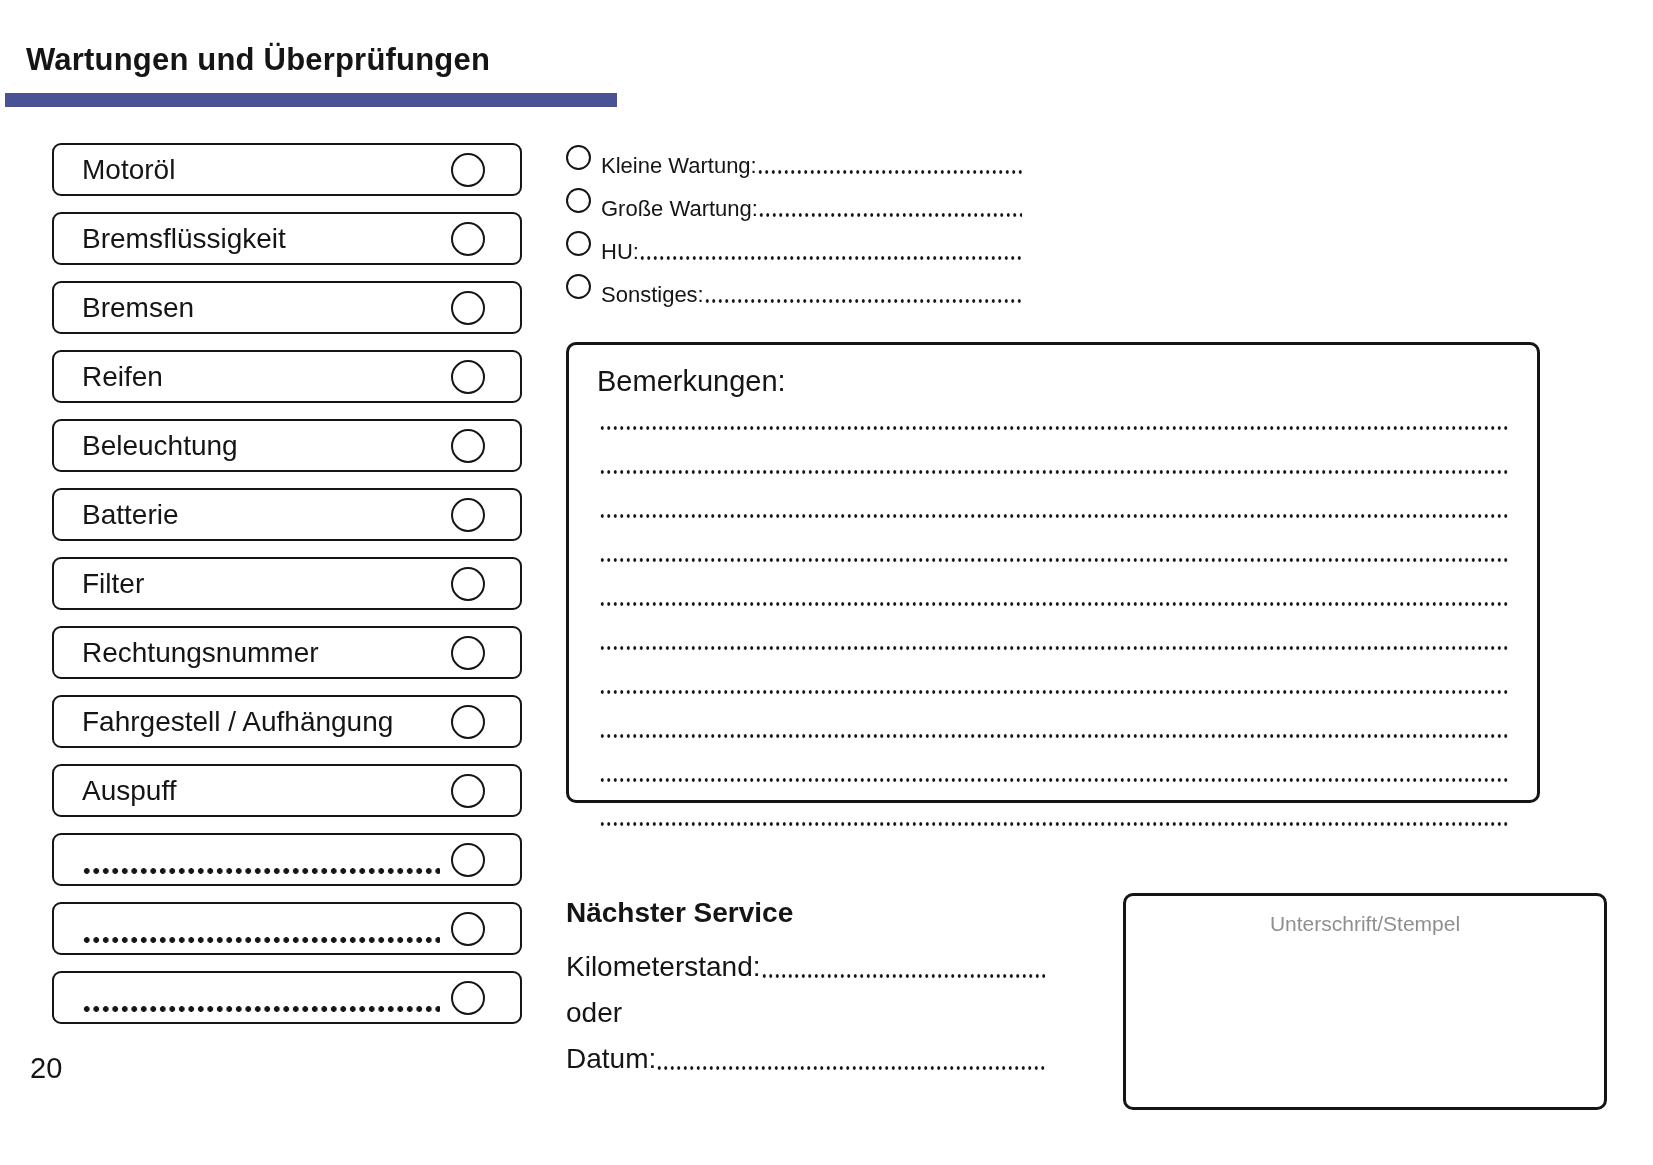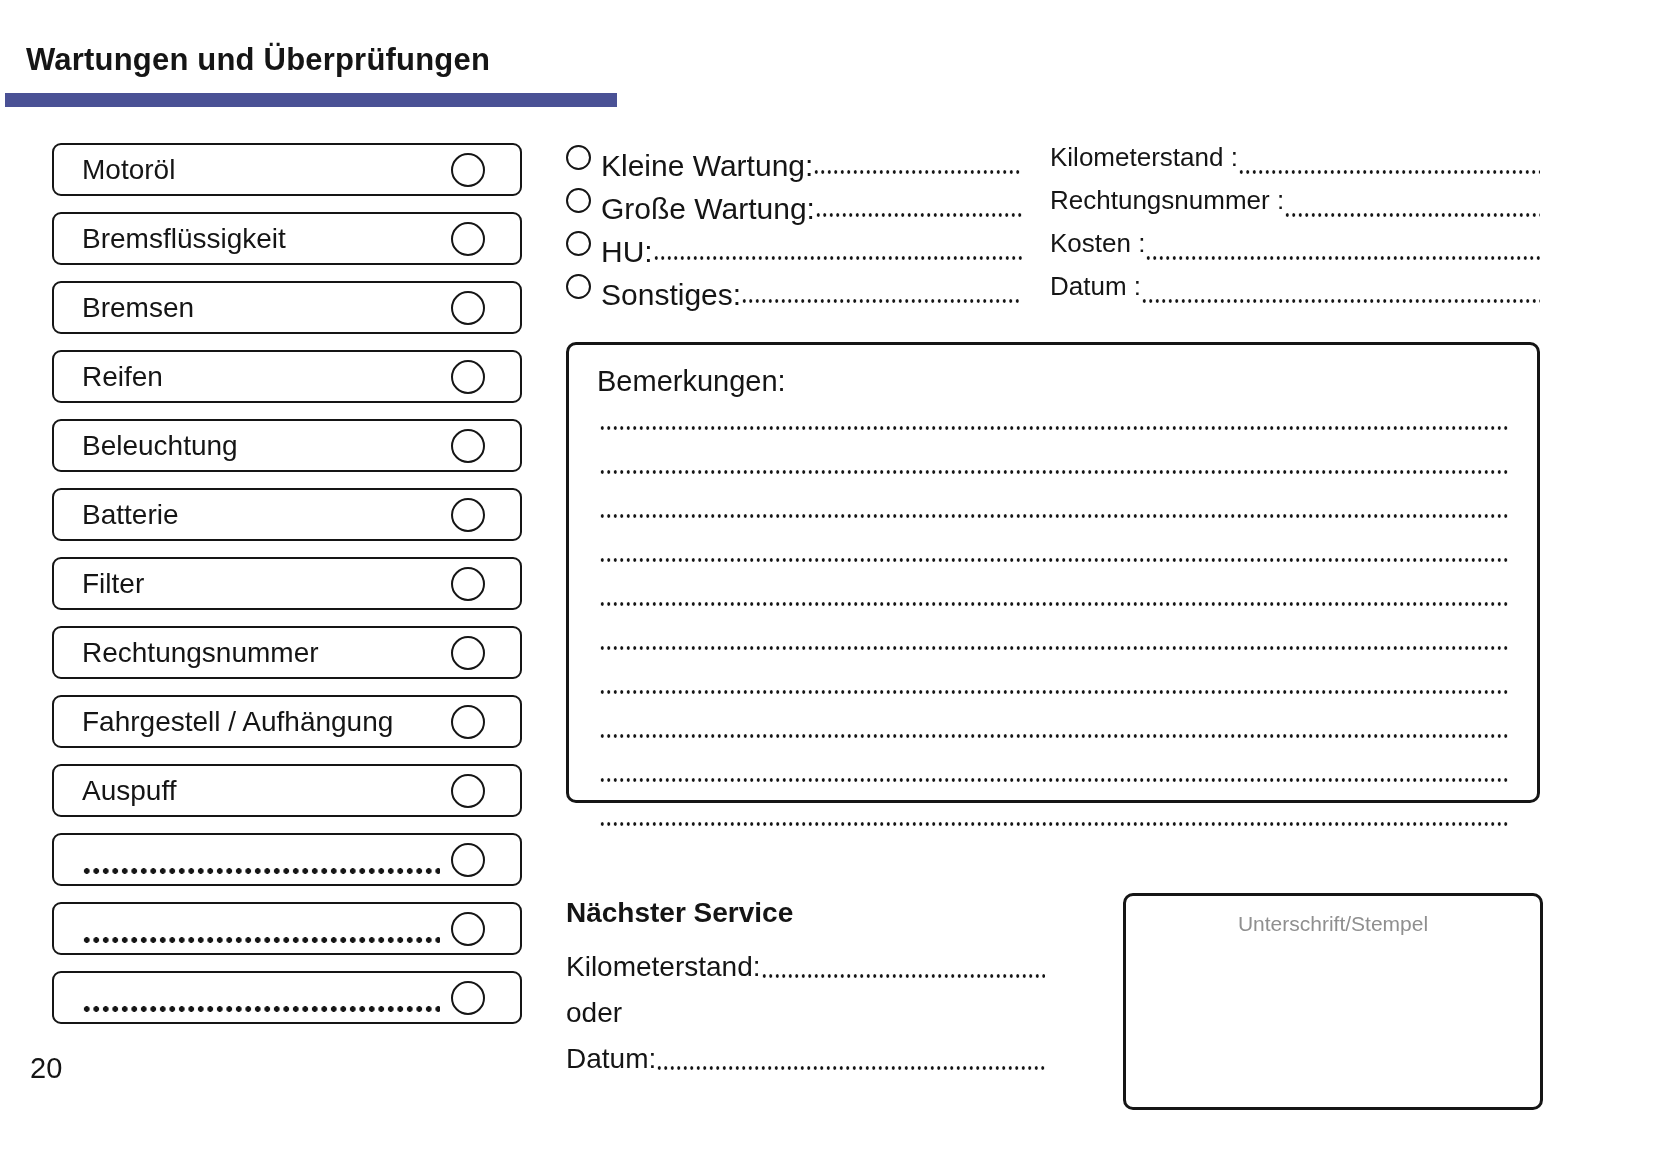--- a/index.html
+++ b/index.html
@@ -35,21 +35,21 @@
     background-image:radial-gradient(circle,#151515 1.5px,transparent 1.9px);
     background-size:6.5px 6px;background-repeat:repeat-x;background-position:0 100%;
   }
   
   .svc-type{position:absolute;left:566px;top:136px;width:456px;}
   .svc-row{display:flex;align-items:center;height:43px;}
   .radio{
     box-sizing:border-box;width:25px;height:25px;border:2.5px solid #151515;
     border-radius:50%;flex:none;background:#fff;margin-right:10px;
   }
-  .svc-label{font-size:30px;white-space:nowrap;margin-top:16px;}
+  .svc-label{font-size:22px;white-space:nowrap;margin-top:16px;}
   
   .svc-details{position:absolute;left:1050px;top:136px;width:490px;}
   .det-row{display:flex;align-items:center;height:43px;}
   .det-label{font-size:26px;white-space:nowrap;}
   
   .remarks{
     box-sizing:border-box;position:absolute;left:566px;top:342px;width:974px;height:461px;
     border:3px solid #151515;border-radius:10px;background:#fff;
   }
   .remarks-title{position:absolute;left:28px;top:20px;font-size:29px;}
@@ -59,21 +59,21 @@
     background-image:radial-gradient(circle,#151515 1.5px,transparent 1.9px);
     background-size:6.5px 6px;background-repeat:repeat-x;background-position:0 100%;
   }
   
   .next-svc{position:absolute;left:566px;top:897px;width:479px;}
   .next-title{font-size:28px;font-weight:bold;margin-bottom:22px;}
   .next-row{display:flex;align-items:center;height:32px;margin-bottom:14px;}
   .next-label{font-size:28px;white-space:nowrap;}
   
   .sign-box{
-    box-sizing:border-box;position:absolute;left:1123px;top:893px;width:420px;height:217px;
+    box-sizing:border-box;position:absolute;left:1123px;top:893px;width:484px;height:217px;
     border:3px solid #151515;border-radius:10px;background:#fff;text-align:center;
   }
   .sign-label{margin-top:16px;font-size:21px;color:#8f8f8f;}
   
   .page-num{position:absolute;left:30px;top:1052px;font-size:29px;}
 </style>
 </head>
 <body>
 
 <div class="page">
@@ -152,38 +152,20 @@
       <span class="svc-label">HU:</span>
       <span class="dots-fine"></span>
     </div>
     <div class="svc-row">
       <span class="radio"></span>
       <span class="svc-label">Sonstiges:</span>
       <span class="dots-fine"></span>
     </div>
   </div>
 
-  <div class="svc-details">
-    <div class="det-row">
-      <span class="det-label">Kilometerstand :</span>
-      <span class="dots-fine"></span>
-    </div>
-    <div class="det-row">
-      <span class="det-label">Rechtungsnummer :</span>
-      <span class="dots-fine"></span>
-    </div>
-    <div class="det-row">
-      <span class="det-label">Kosten :</span>
-      <span class="dots-fine"></span>
-    </div>
-    <div class="det-row">
-      <span class="det-label">Datum :</span>
-      <span class="dots-fine"></span>
-    </div>
-  </div>
 
   <div class="remarks">
     <div class="remarks-title">Bemerkungen:</div>
     <div class="remark-lines">
       <div class="remark-line"></div>
       <div class="remark-line"></div>
       <div class="remark-line"></div>
       <div class="remark-line"></div>
       <div class="remark-line"></div>
       <div class="remark-line"></div>

